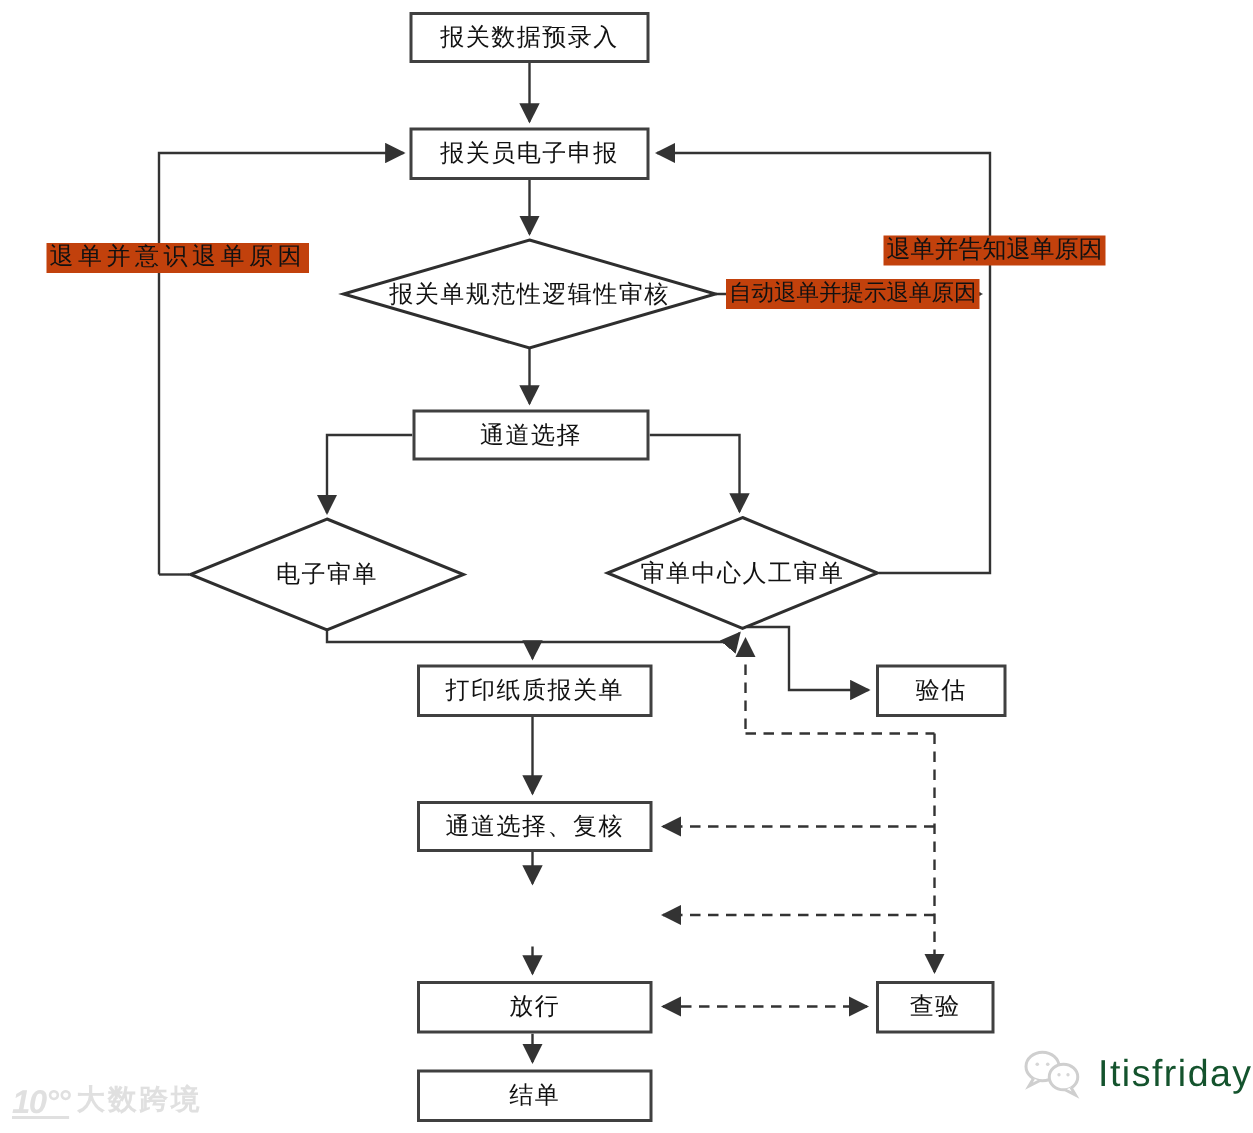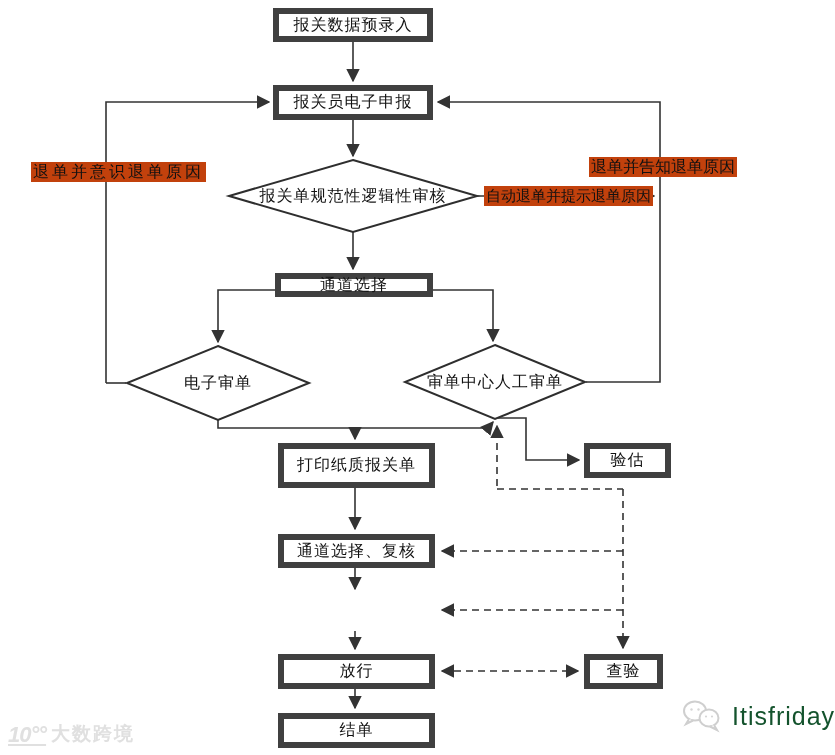--- a/index.html
+++ b/index.html
@@ -3,21 +3,21 @@
 <meta charset="utf-8">
 <style>
   html,body{margin:0;padding:0;background:#ffffff;}
   .stage{
     position:relative;width:835px;height:755px;background:#ffffff;overflow:hidden;
     font-family:"Liberation Sans","DejaVu Sans",sans-serif;color:#111;
   }
   svg.wires{position:absolute;left:0;top:0;z-index:1;}
   .node{
     position:absolute;z-index:3;box-sizing:border-box;
-    border:6px solid #404040;background:#ffffff;
+    border:2px solid #404040;background:#ffffff;
     display:flex;align-items:center;justify-content:center;
     font-size:16px;letter-spacing:1px;white-space:nowrap;
   }
   .dtext{
     position:absolute;z-index:3;display:flex;align-items:center;justify-content:center;
     font-size:16px;letter-spacing:1px;white-space:nowrap;
   }
   .lbl{
     position:absolute;z-index:2;background:#c2410c;padding:0 2px;
     font-size:16px;white-space:nowrap;line-height:20px;
@@ -83,23 +83,23 @@
       <polygon points="353,160 477,196 353,232 229,196"></polygon>
       <polygon points="218,346 309,383 218,420 127,383"></polygon>
       <polygon points="495,345 585,382 495,419 405,382"></polygon>
     </g>
   </svg>
 
   <div class="node" style="left:273px;top:8px;width:160px;height:34px">报关数据预录入</div>
 
   <div class="node" style="left:273px;top:85px;width:160px;height:35px">报关员电子申报</div>
 
-  <div class="node" style="left:275px;top:273px;width:158px;height:24px">通道选择</div>
+  <div class="node" style="left:275px;top:273px;width:158px;height:34px">通道选择</div>
 
-  <div class="node" style="left:278px;top:443px;width:157px;height:45px">打印纸质报关单</div>
+  <div class="node" style="left:278px;top:443px;width:157px;height:35px">打印纸质报关单</div>
 
   <div class="node" style="left:584px;top:443px;width:87px;height:35px">验估</div>
 
   <div class="node" style="left:278px;top:534px;width:157px;height:34px">通道选择、复核</div>
 
 
   <div class="node" style="left:278px;top:654px;width:157px;height:35px">放行</div>
 
   <div class="node" style="left:584px;top:654px;width:79px;height:35px">查验</div>
 

